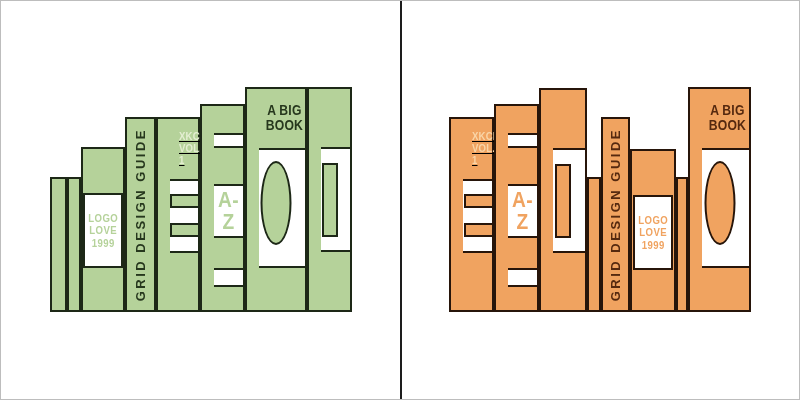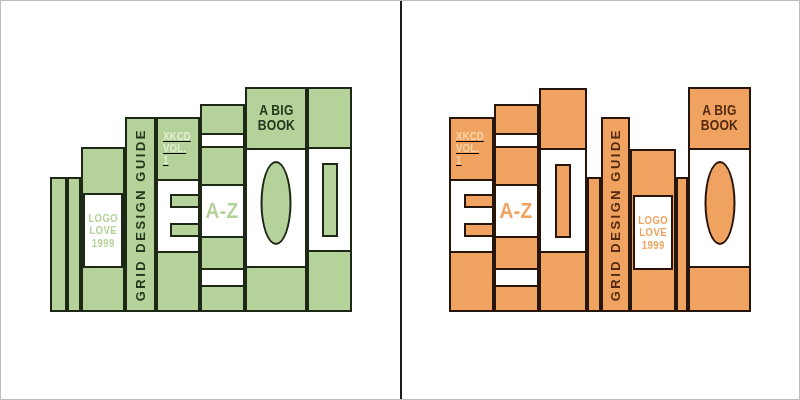--- a/index.html
+++ b/index.html
@@ -8,35 +8,35 @@
     background:var(--bg,#fff);border:1px solid var(--frame,#bdbdbd);overflow:hidden;
     font-family:"Liberation Sans","DejaVu Sans",sans-serif;
   }
   .panel{position:absolute;inset:0;}
   .divider{position:absolute;top:0;bottom:0;left:399px;width:2px;background:var(--divider,#1d1d1d);}
   .book{
     position:absolute;box-sizing:border-box;
     background:var(--accent);border:2px solid var(--stroke);
   }
   .part-band{
-    position:absolute;left:0;right:0;box-sizing:border-box;background:#ffffff;
+    position:absolute;left:12px;right:0;box-sizing:border-box;background:#ffffff;
     border-top:2px solid var(--stroke);border-bottom:2px solid var(--stroke);
     display:flex;align-items:center;justify-content:center;
   }
   .part-inset_label{
     position:absolute;box-sizing:border-box;background:#ffffff;
     border:2px solid var(--stroke);
     display:flex;align-items:center;justify-content:center;
   }
   .part-rect{position:absolute;box-sizing:border-box;background:var(--accent);border:2px solid var(--stroke);}
   .part-ellipse{
     position:absolute;box-sizing:border-box;background:var(--accent);
     border:2px solid var(--stroke);border-radius:50%;
   }
-  .part-text{position:absolute;left:0;right:0;display:flex;justify-content:center;align-items:flex-end;}
+  .part-text{position:absolute;left:16px;right:0;display:flex;justify-content:center;align-items:flex-end;}
   .part-text.align-left{justify-content:flex-start;text-decoration:underline;}
   .part-vtext{position:absolute;inset:0;display:flex;align-items:center;justify-content:center;}
   .centered-x{left:50%;transform:translateX(-50%);}
   .txt{
     font-weight:700;white-space:pre-line;text-align:center;
     transform:scaleX(0.87);transform-origin:center center;display:block;
   }
   .align-left .txt{transform-origin:left center;text-align:left;}
   .part-vtext .txt{
     writing-mode:vertical-rl;transform:rotate(180deg);white-space:nowrap;text-align:center;

